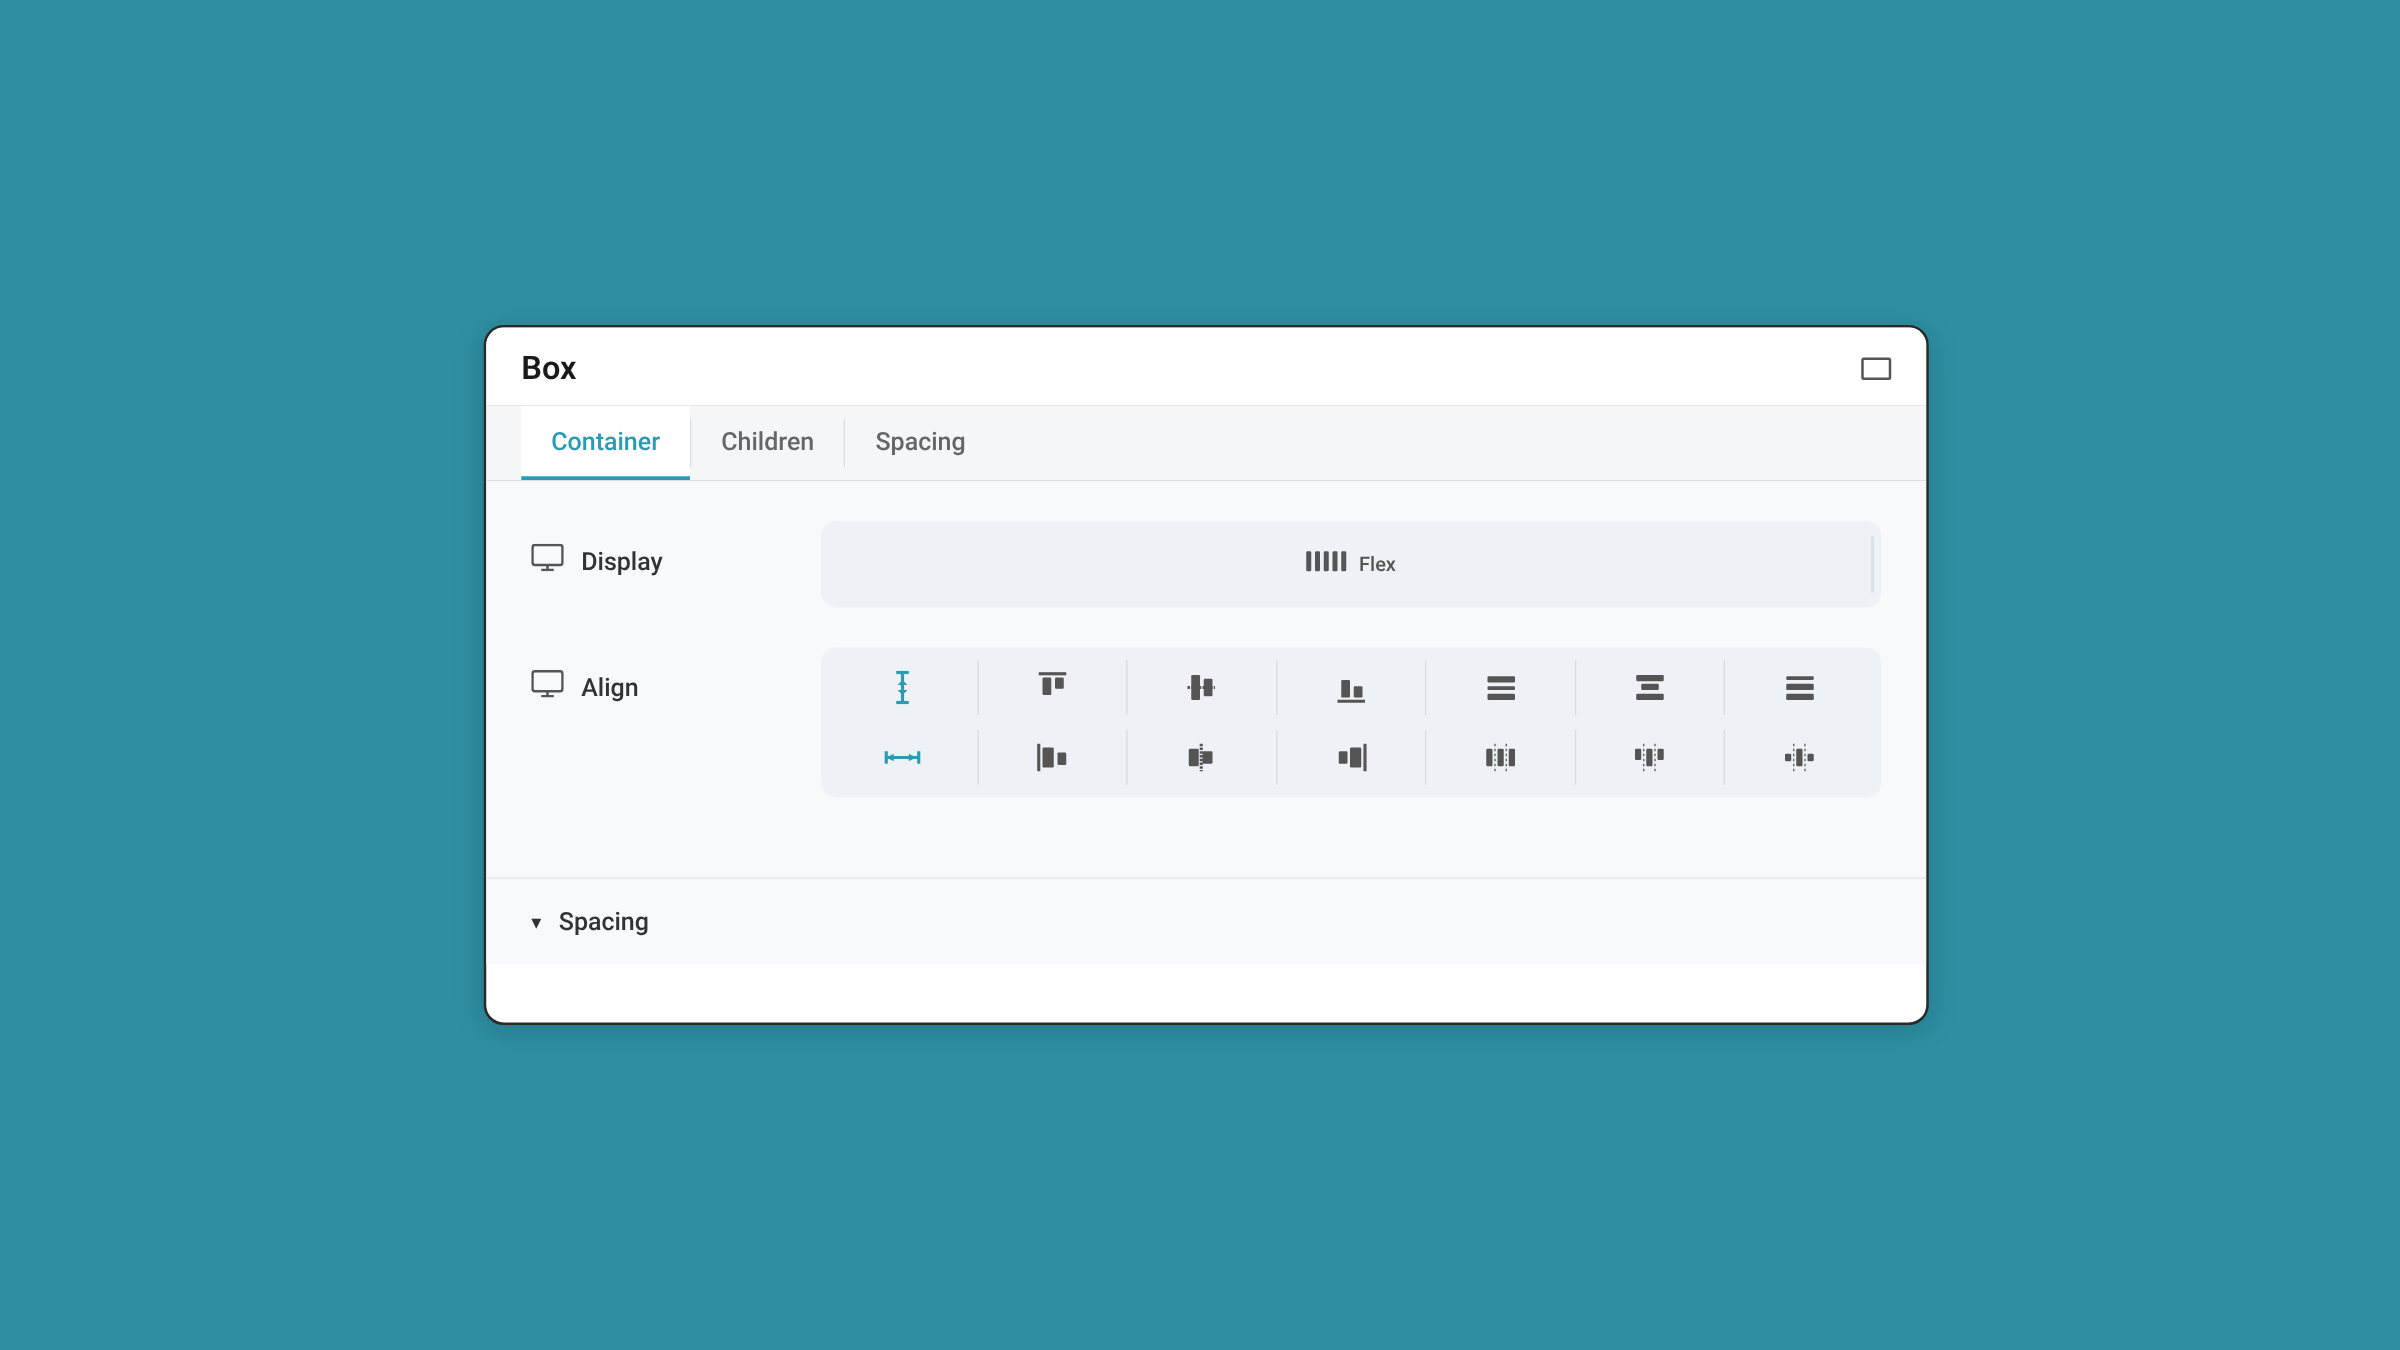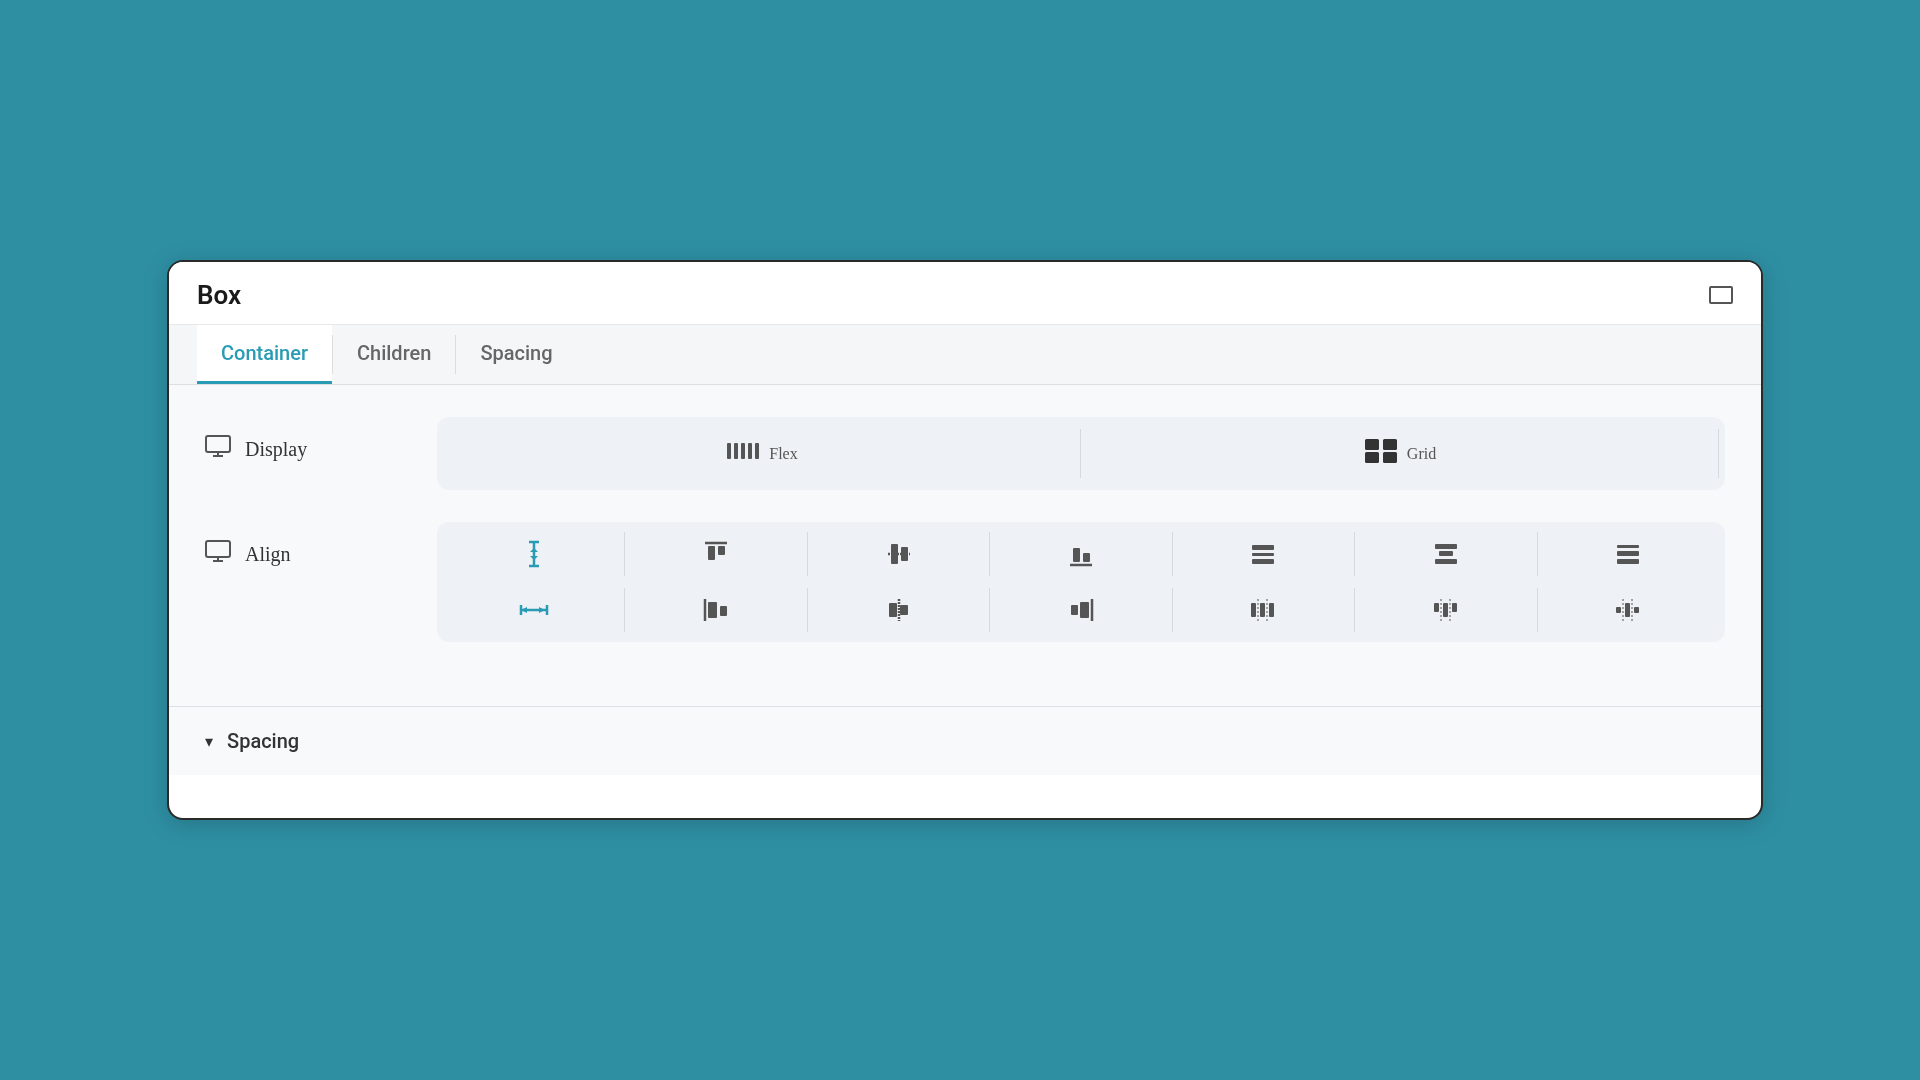--- a/index.html
+++ b/index.html
@@ -11,21 +11,21 @@
       display: flex;
       align-items: center;
       justify-content: center;
       font-family: -apple-system, BlinkMacSystemFont, 'Segoe UI', Roboto, sans-serif;
     }
 
     .panel {
       background: #ffffff;
       border-radius: 16px;
       border: 2px solid #2a2a2a;
-      width: 1596px;
+      width: 1156px;
       min-height: 560px;
       overflow: hidden;
       box-shadow: 0 4px 24px rgba(0,0,0,0.18);
       margin-left: 10px;
     }
 
     .panel-header {
       display: flex;
       align-items: center;
       justify-content: space-between;
@@ -84,21 +84,20 @@
     .panel-body {
       padding: 32px 36px;
       background: #f7f9fb;
     }
 
     .section {
       display: flex;
       align-items: flex-start;
       margin-bottom: 32px;
       gap: 12px;
-      font-family: Liberation Serif, serif;
     }
 
     .section-label-col {
       display: flex;
       align-items: center;
       gap: 14px;
       min-width: 220px;
       padding-top: 18px;
     }
 
@@ -261,31 +260,20 @@
               <rect x="9" y="4" width="4" height="16" rx="1" fill="#555"></rect>
               <rect x="16" y="4" width="4" height="16" rx="1" fill="#555"></rect>
               <rect x="23" y="4" width="4" height="16" rx="1" fill="#555"></rect>
               <rect x="30" y="4" width="4" height="16" rx="1" fill="#555"></rect>
             </svg>
           </span>
           <span>Flex</span>
         </div>
         <div class="display-option-divider"></div>
 
-        <div class="display-option">
-          <span class="display-icon">
-            <svg width="36" height="28" viewBox="0 0 36 28" fill="none" xmlns="http://www.w3.org/2000/svg">
-              <rect x="2" y="2" width="14" height="11" rx="1.5" fill="#333"></rect>
-              <rect x="20" y="2" width="14" height="11" rx="1.5" fill="#333"></rect>
-              <rect x="2" y="15" width="14" height="11" rx="1.5" fill="#333"></rect>
-              <rect x="20" y="15" width="14" height="11" rx="1.5" fill="#333"></rect>
-            </svg>
-          </span>
-          <span>Grid</span>
-        </div>
         <div class="display-option-divider"></div>
 
       </div>
     </div>
 
     <div class="section">
       <div class="section-label-col">
         <span class="monitor-icon">
           <svg width="26" height="22" viewBox="0 0 26 22" fill="none" xmlns="http://www.w3.org/2000/svg">
             <rect x="1" y="1" width="24" height="16" rx="2" stroke="#555" stroke-width="2" fill="none"></rect>

